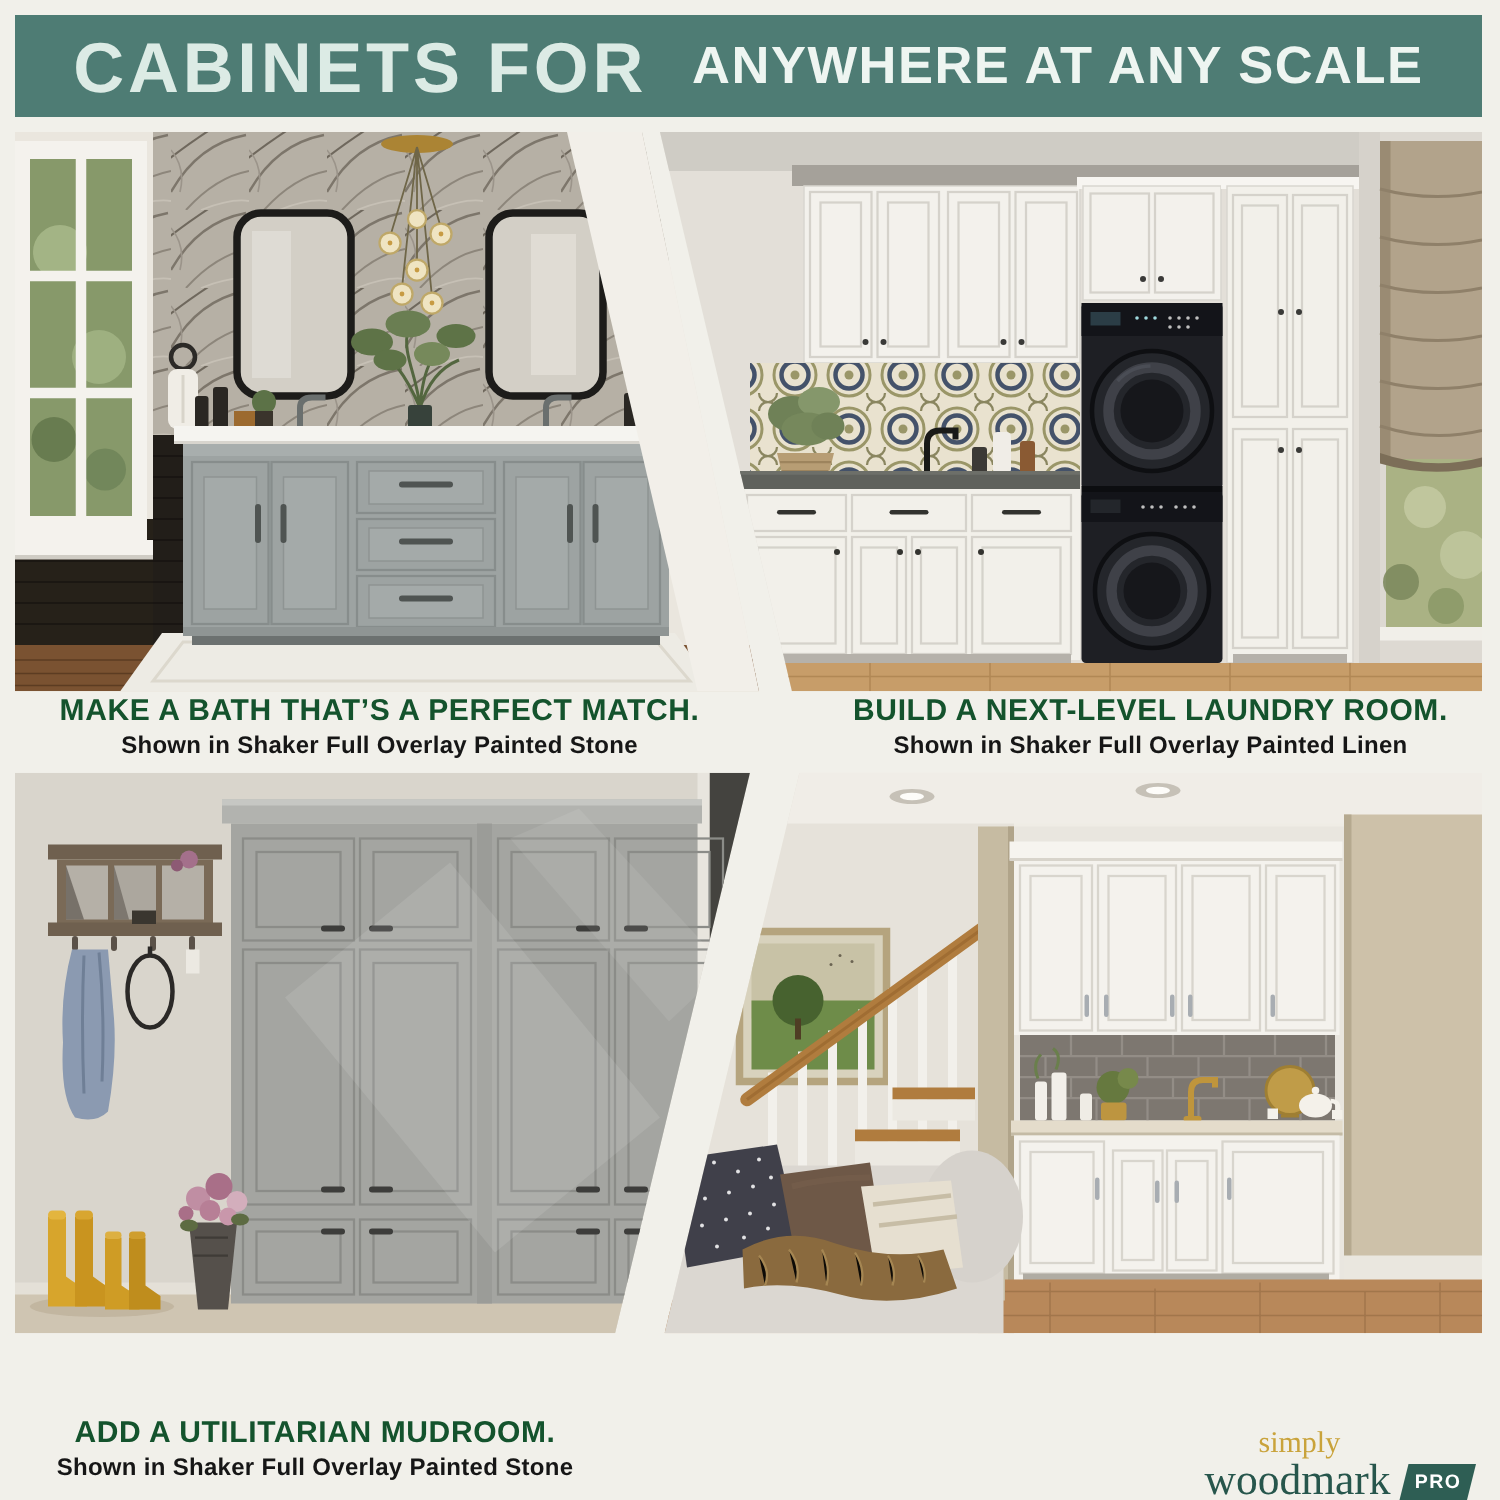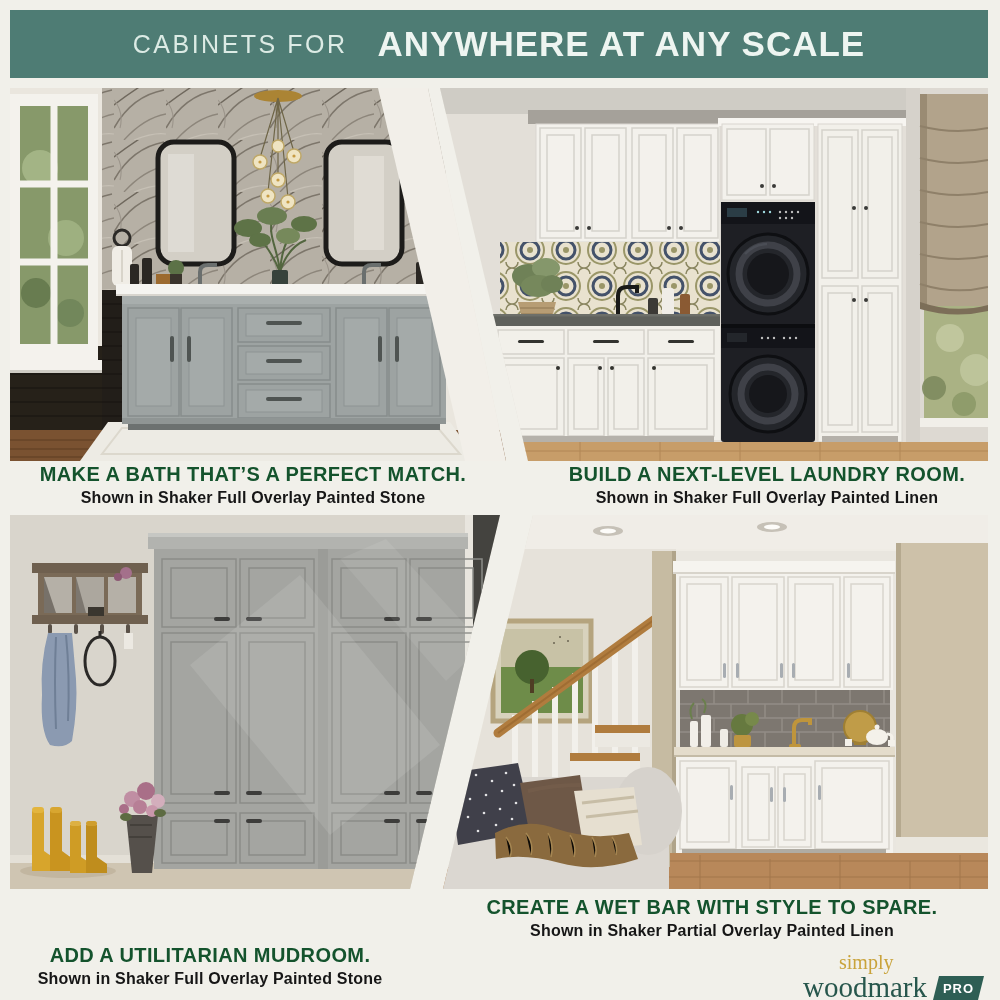--- a/index.html
+++ b/index.html
@@ -1,20 +1,20 @@
 <!DOCTYPE html>
 <html><head>
 <meta charset="utf-8">
 <style>
   html,body{margin:0;padding:0;background:#f1f0ea;}
   .page{position:relative;width:1000px;height:1000px;background:#f1f0ea;overflow:hidden;
         font-family:"Liberation Sans",sans-serif;}
   .banner{position:absolute;left:10px;top:10px;width:978px;height:68px;background:#4e7c74;
           display:flex;align-items:center;justify-content:center;}
-  .banner .pre{font-weight:400;letter-spacing:2.5px;color:#dcebe5;font-size:25px;}
+  .banner .pre{font-weight:700;letter-spacing:2.5px;color:#dcebe5;font-size:47px;}
   .banner .emp{font-weight:800;letter-spacing:1px;color:#eef5f1;font-size:35px;margin-left:30px;}
   .photo{position:absolute;overflow:hidden;}
   #photo-bath{left:10px;top:88px;width:500px;height:373px;
       clip-path:polygon(0 0,418px 0,496px 373px,0 373px);}
   #photo-laundry{left:440px;top:88px;width:548px;height:373px;
       clip-path:polygon(0 0,548px 0,548px 373px,88px 373px);}
   #photo-mud{left:10px;top:515px;width:492px;height:374px;
       clip-path:polygon(0 0,490px 0,400px 374px,0 374px);}
   #photo-bar{left:440px;top:515px;width:548px;height:374px;
       clip-path:polygon(93px 0,548px 0,548px 374px,3px 374px);}
@@ -668,24 +668,20 @@
     <div class="cap-sub">Shown in Shaker Full Overlay Painted Stone</div>
   </div>
   <div class="caption" id="cap-laundry">
     <div class="cap-head">BUILD A NEXT-LEVEL LAUNDRY ROOM.</div>
     <div class="cap-sub">Shown in Shaker Full Overlay Painted Linen</div>
   </div>
   <div class="caption" id="cap-mud">
     <div class="cap-head">ADD A UTILITARIAN MUDROOM.</div>
     <div class="cap-sub">Shown in Shaker Full Overlay Painted Stone</div>
   </div>
-  <div class="caption" id="cap-bar">
-    <div class="cap-head">CREATE A WET BAR WITH STYLE TO SPARE.</div>
-    <div class="cap-sub">Shown in Shaker Partial Overlay Painted Linen</div>
-  </div>
 
   <div class="logo">
     <div class="logo-simply">simply</div>
     <div class="logo-row">
       <span class="logo-woodmark">woodmark</span>
       <span class="logo-pro"><span>PRO</span></span>
     </div>
   </div>
 
 </div>

